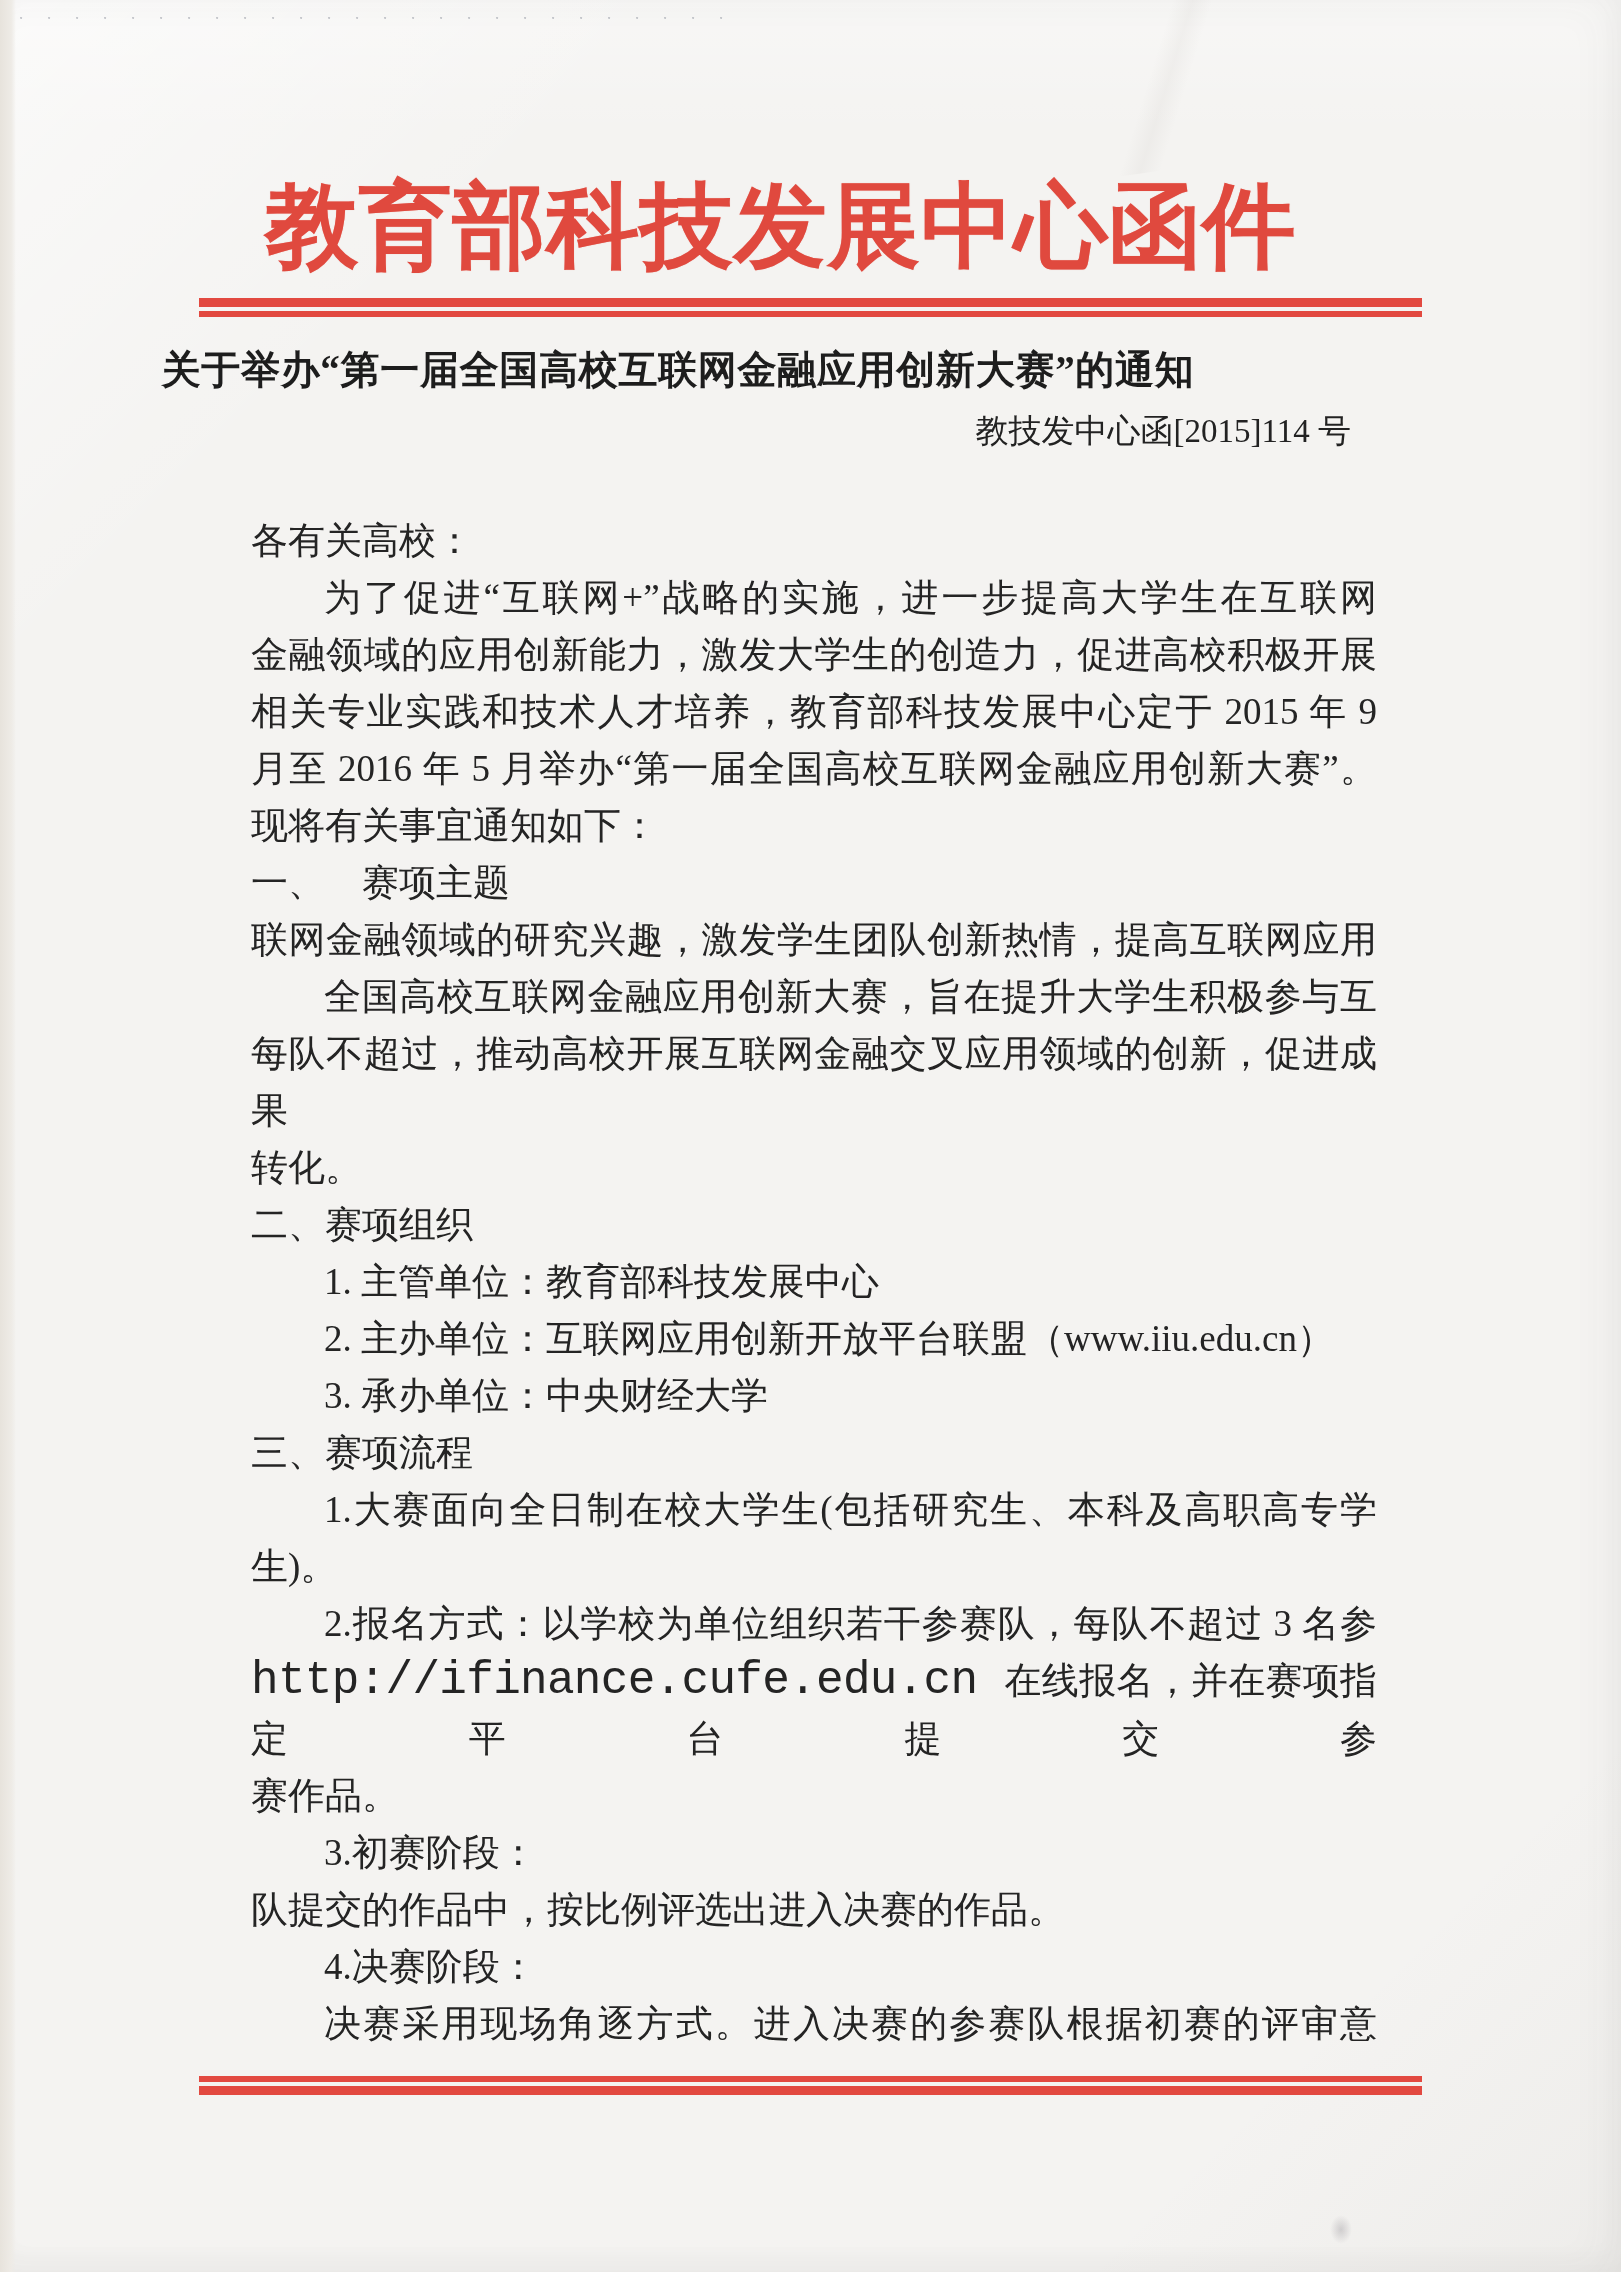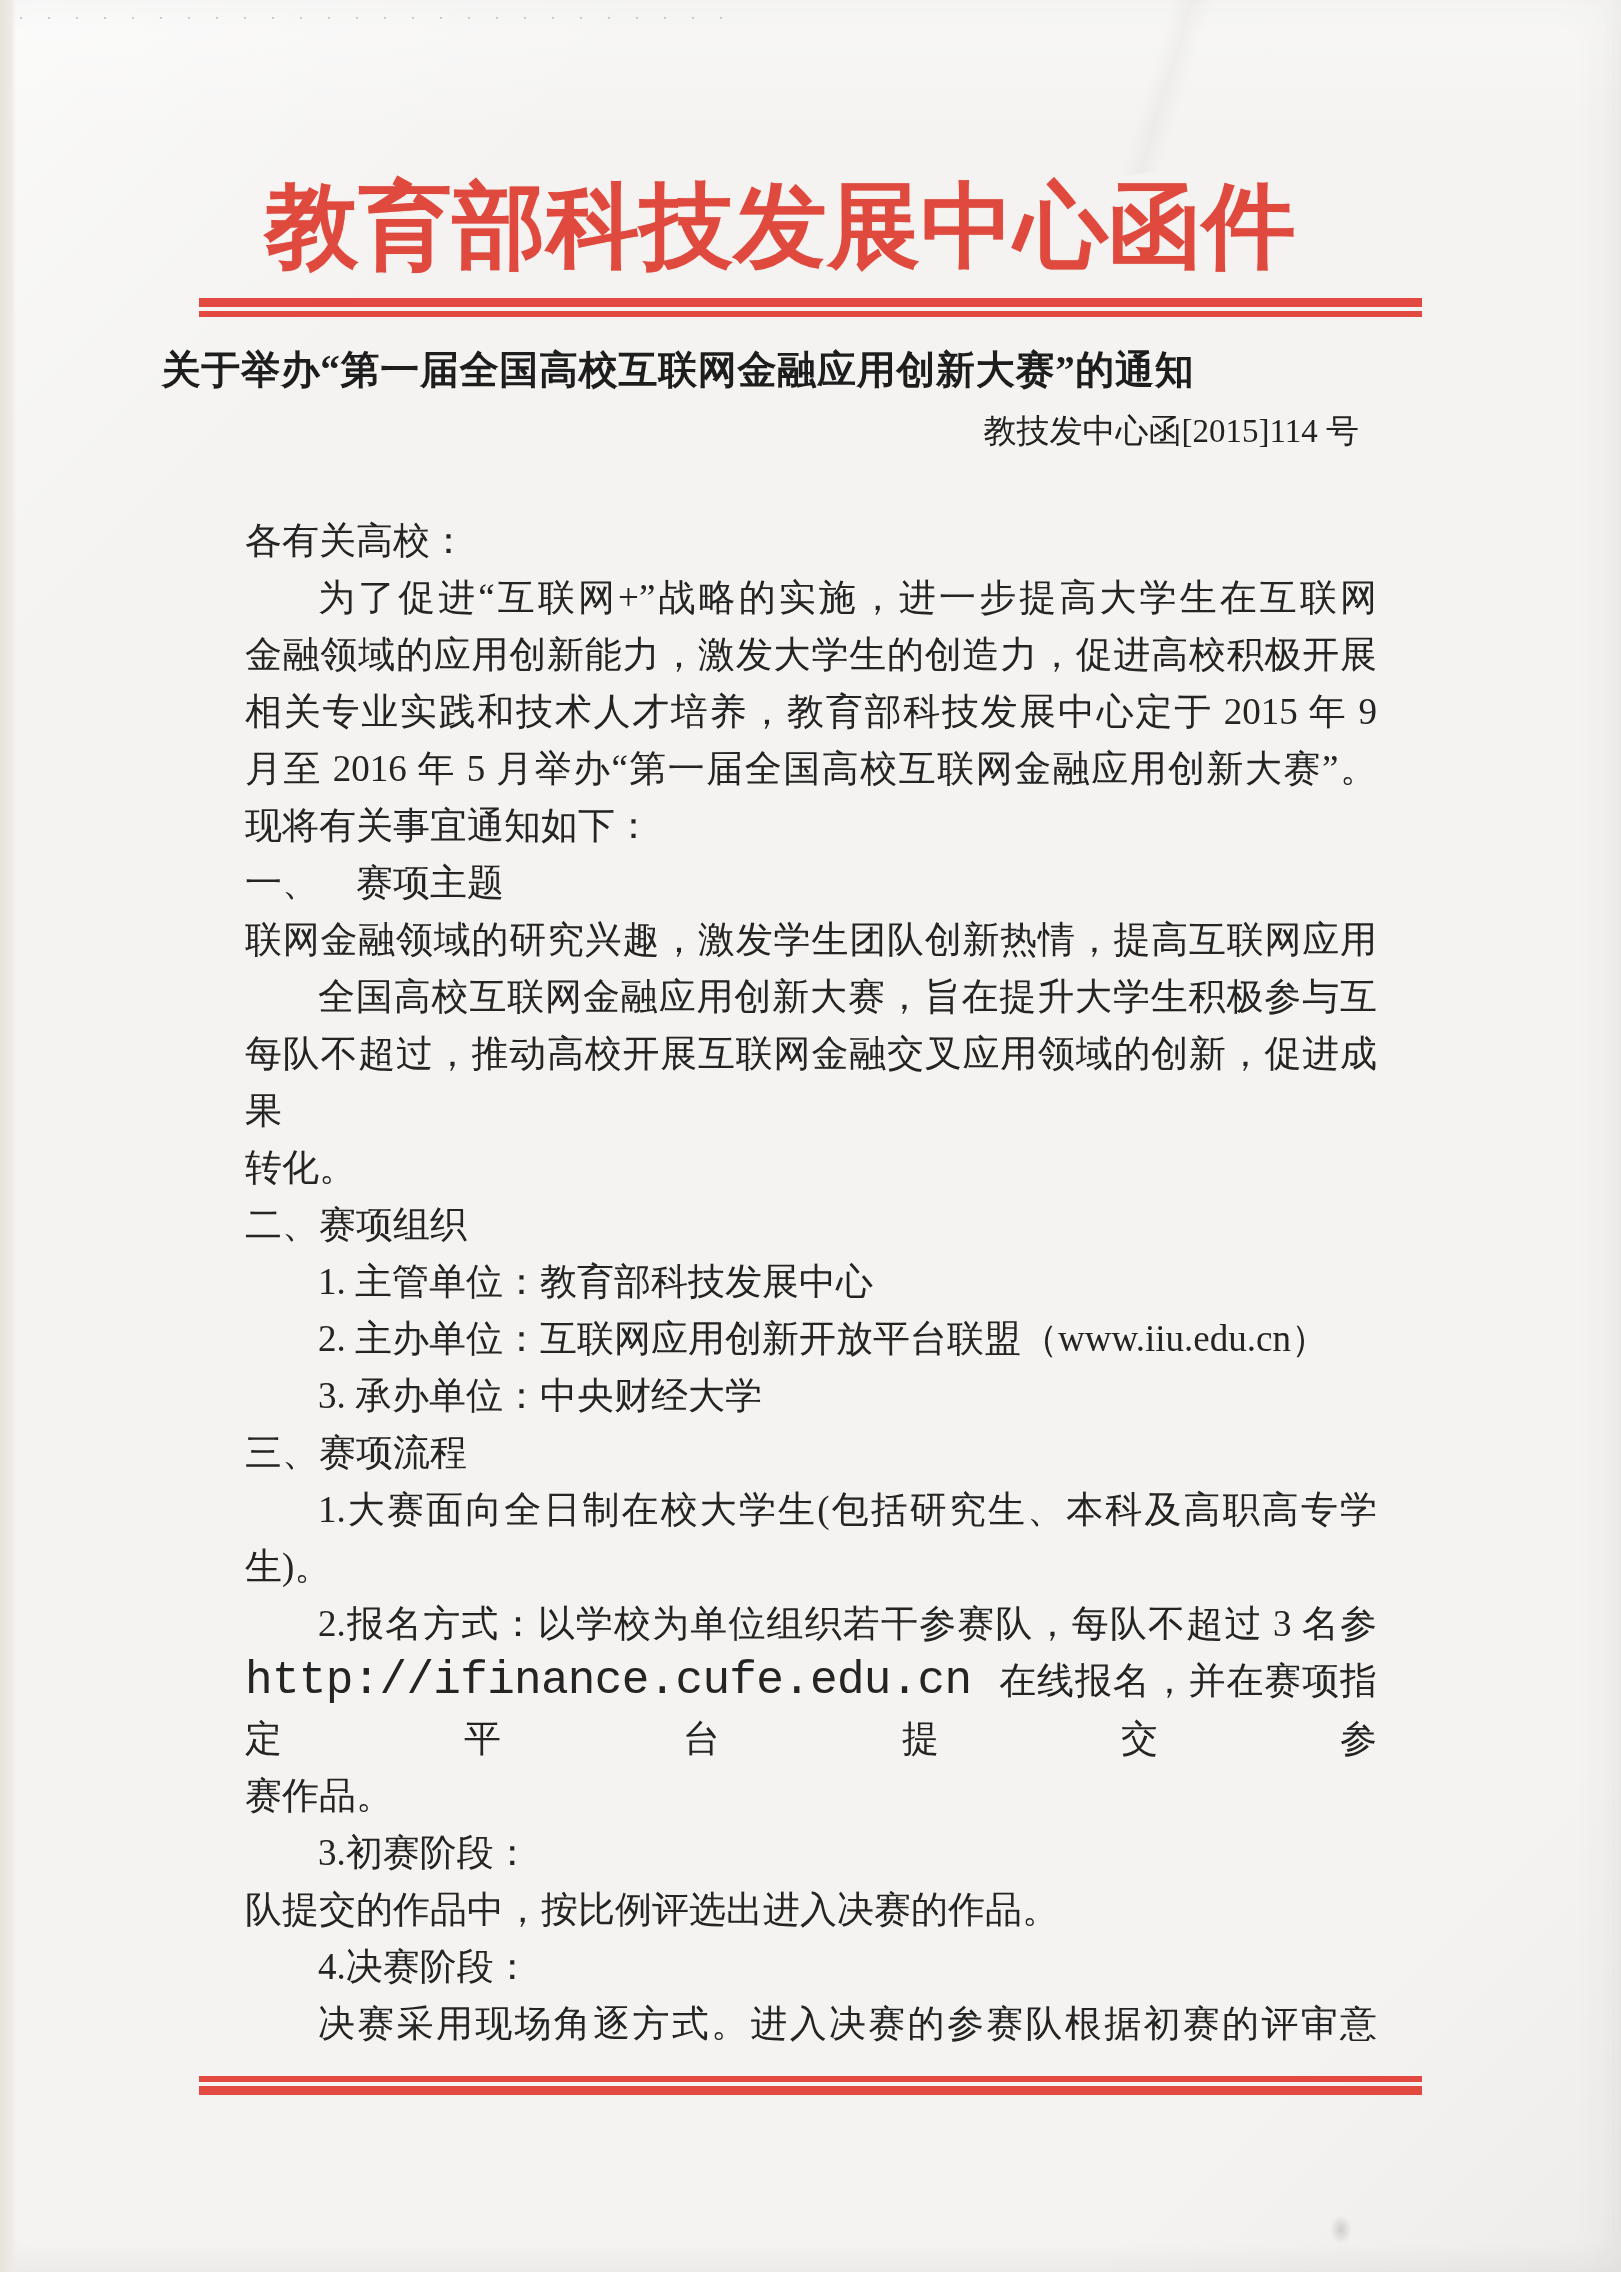--- a/index.html
+++ b/index.html
@@ -56,28 +56,27 @@
     font-size:39px;line-height:48px;
     font-weight:bold;
     letter-spacing:0.7px;
     color:#1d1d1d;
   }
   .docnum{
     position:absolute;top:410px;left:0;width:1351px;
     text-align:right;
     font-size:33px;line-height:43px;
     color:#222;
-    margin-left:8px;
   }
   .body-text{
     position:absolute;left:245px;top:512px;width:1132px;
     font-size:37px;line-height:57px;
     color:var(--ink);
   }
-  .body-text .line{min-height:57px;white-space:pre-wrap;}
+  .body-text .line{min-height:57px;white-space:pre-wrap;margin-left:6px;}
   .body-text .indent{text-indent:73px;}
   .body-text .fill{text-align:justify;text-align-last:justify;}
   .mono-seg{font-family:"Liberation Mono","DejaVu Sans Mono",monospace;font-size:46px;letter-spacing:-0.7px;}
   .smudge{
     position:absolute;left:1330px;top:2215px;width:22px;height:29px;border-radius:50%;
     background:radial-gradient(ellipse,rgba(105,100,110,.25) 0%,rgba(105,100,110,0) 70%);
   }
 </style>
 </head>
 <body>

